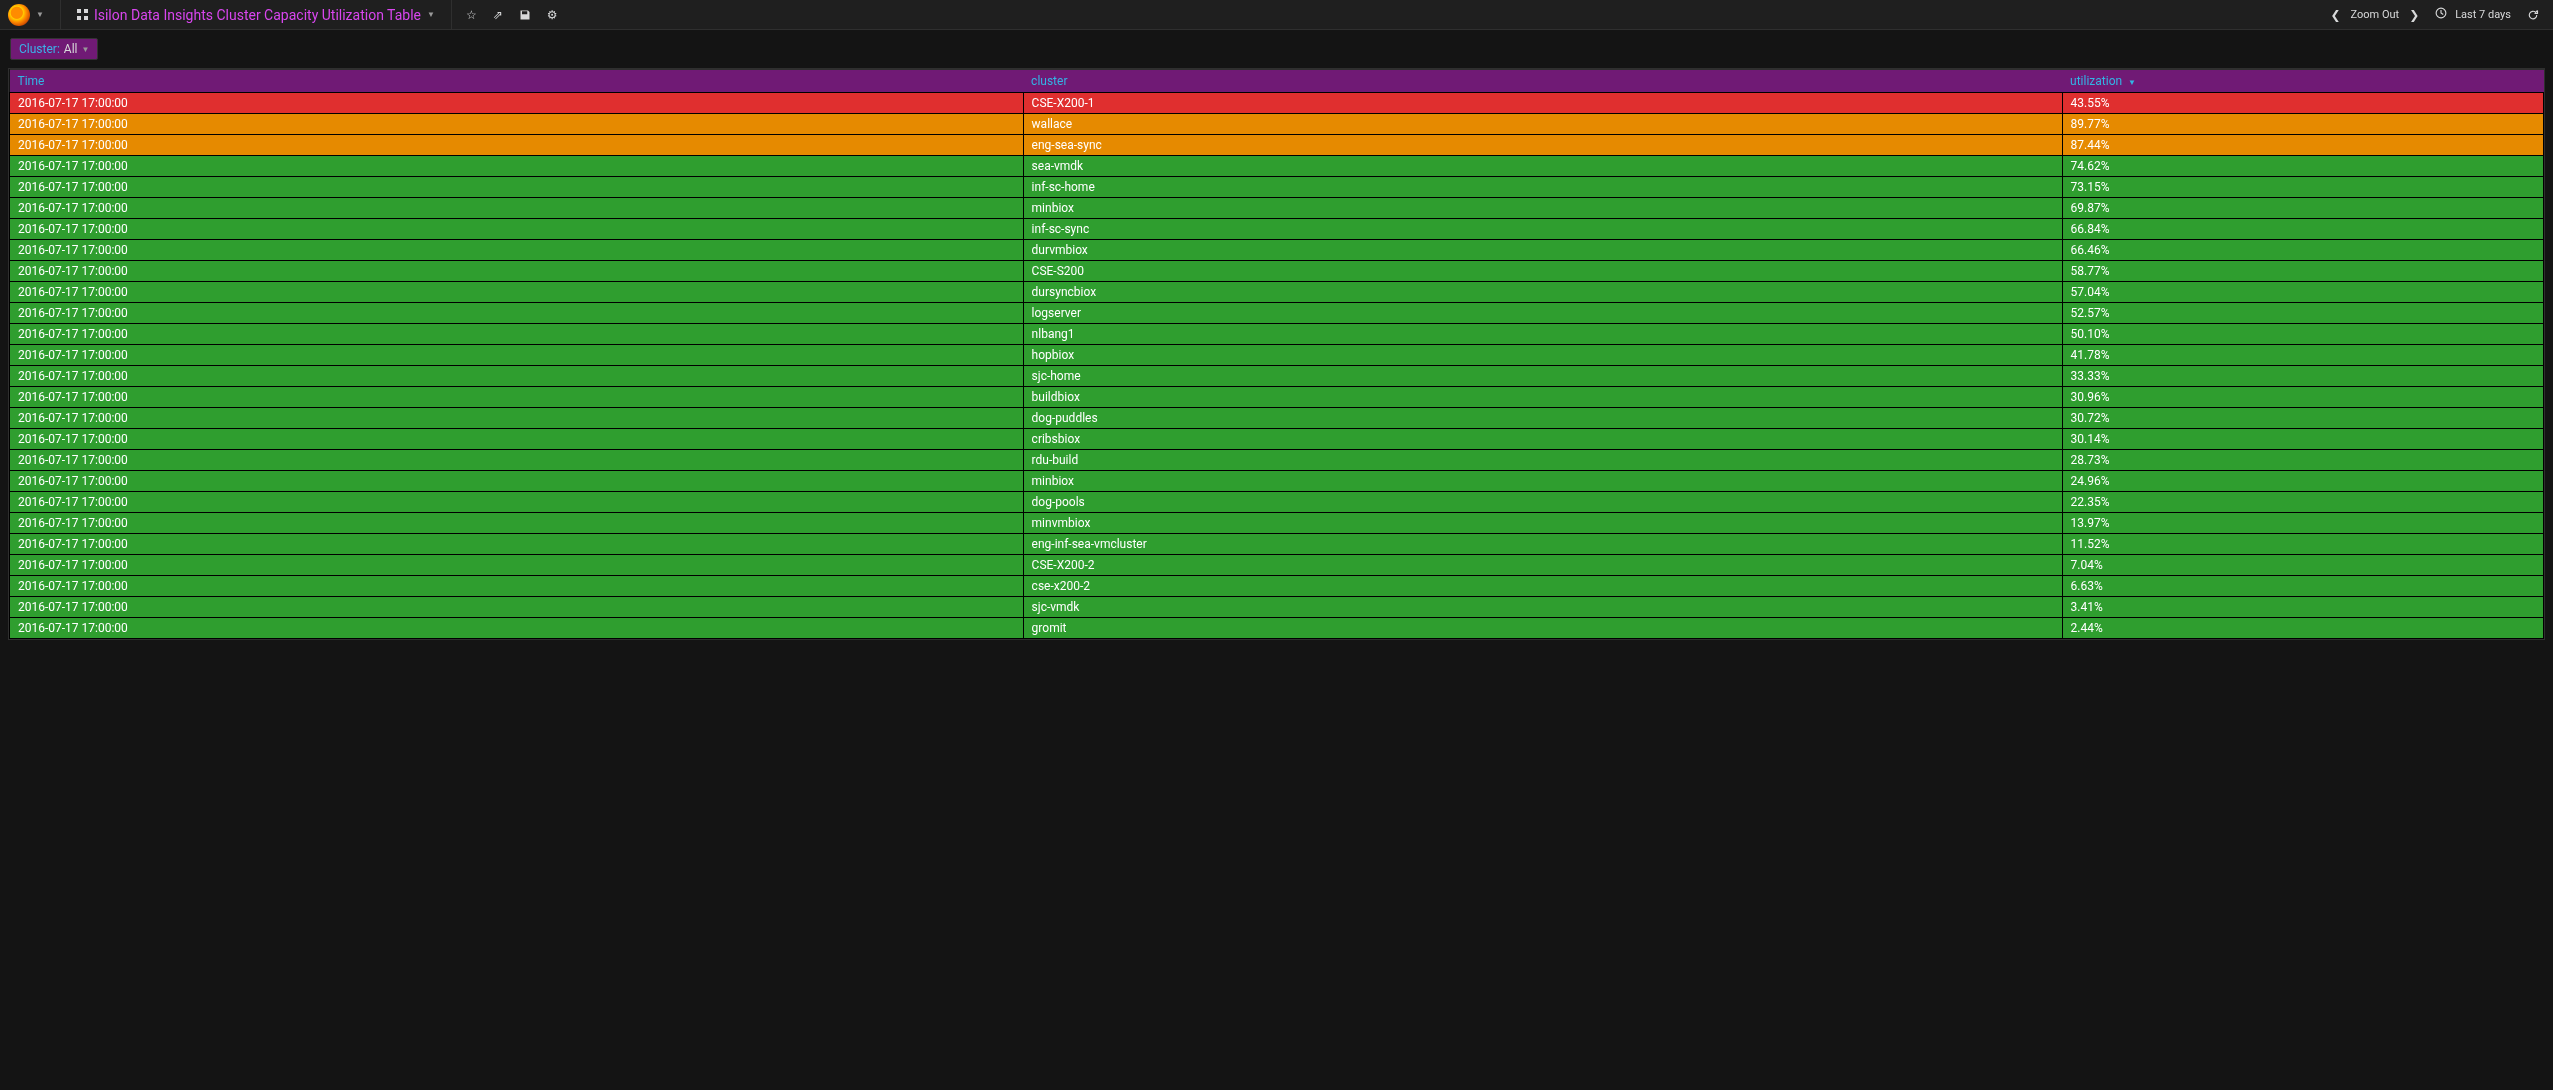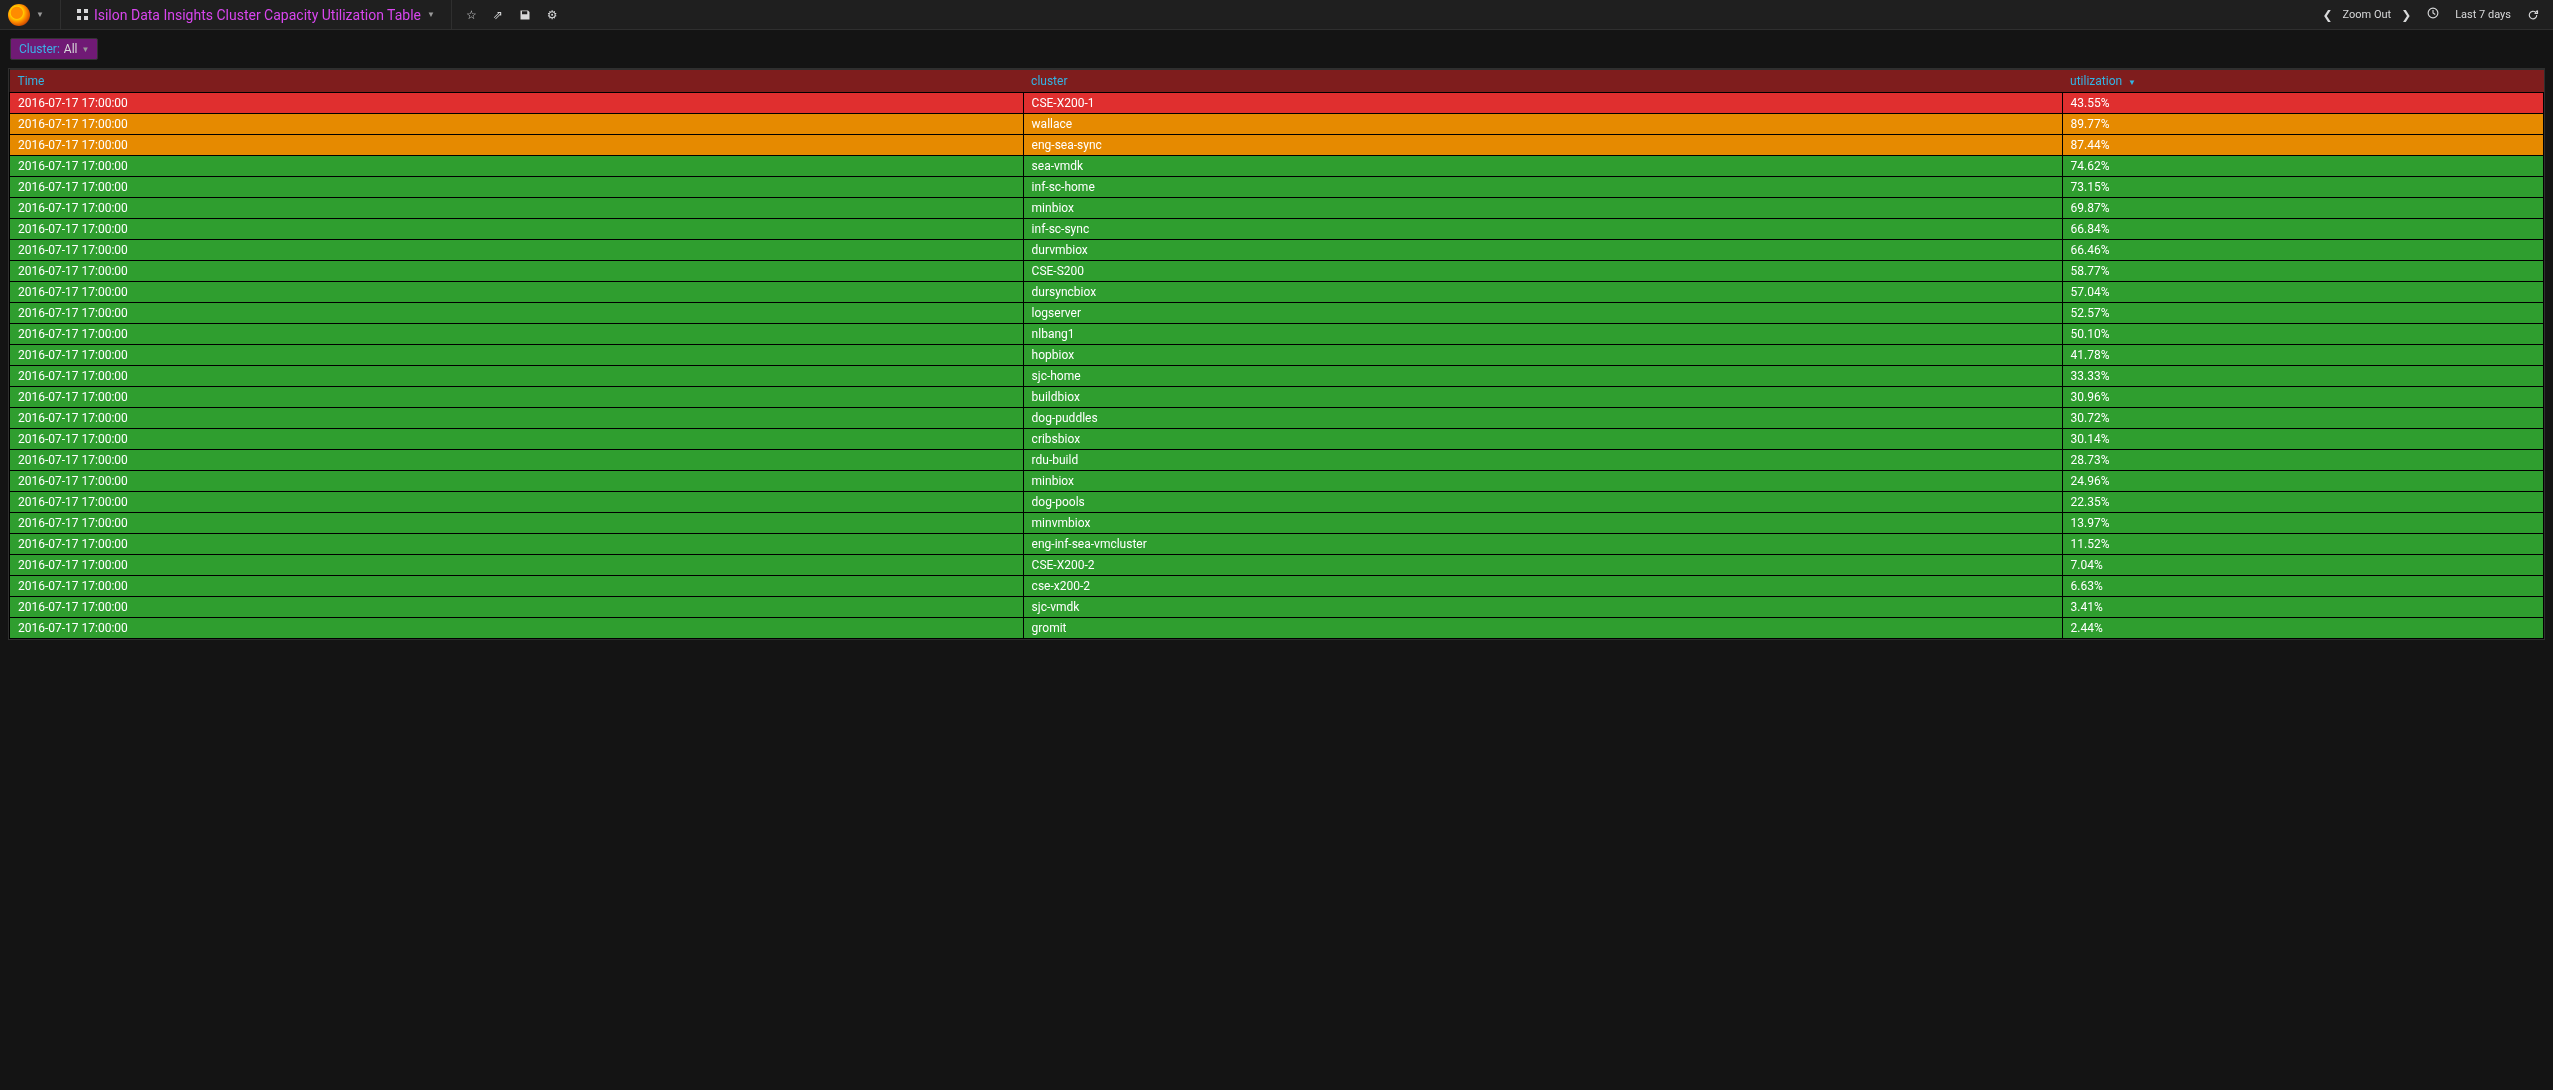--- a/index.html
+++ b/index.html
@@ -104,21 +104,21 @@
       color: #d8d9da;
       padding: 4px 0;
       background: #1a1a1a;
     }
     table {
       width: 100%;
       border-collapse: collapse;
       table-layout: fixed;
     }
     thead th {
-      background: #7f1d1d;
+      background: #701a75;
       color: #33b5e5;
       font-weight: normal;
       text-align: left;
       padding: 4px 8px;
       font-size: 12px;
       cursor: pointer;
       border-top: 1px solid #2f2f2f;
     }
     tbody td {
       padding: 3px 8px;
@@ -151,21 +151,21 @@
   <span class="nav-icon">
     <svg width="12" height="12" viewBox="0 0 16 16" fill="#d8d9da">
         <path d="M2 2h10l2 2v10H2V2zm2 1v4h7V3H4zm1 6h6v4H5V9z"></path>
       </svg>
   </span>
   <span class="nav-icon">⚙</span>
   <div class="nav-spacer"></div>
   <span class="nav-icon">❮</span>
   <span class="time-text">Zoom Out</span>
   <span class="nav-icon">❯</span>
-  <span class="nav-icon" style="gap:16px;">
+  <span class="nav-icon" style="gap:8px;">
     <span>
       <svg width="12" height="12" viewBox="0 0 16 16" fill="none" stroke="#d8d9da" stroke-width="1.5">
           <circle cx="8" cy="8" r="6.5"></circle>
           <path d="M8 4v4l3 2"></path>
         </svg>
     </span>
     <span class="time-text">Last 7 days</span>
   </span>
   <span class="nav-icon">
     <svg width="12" height="12" viewBox="0 0 16 16" fill="none" stroke="#d8d9da" stroke-width="1.5">

